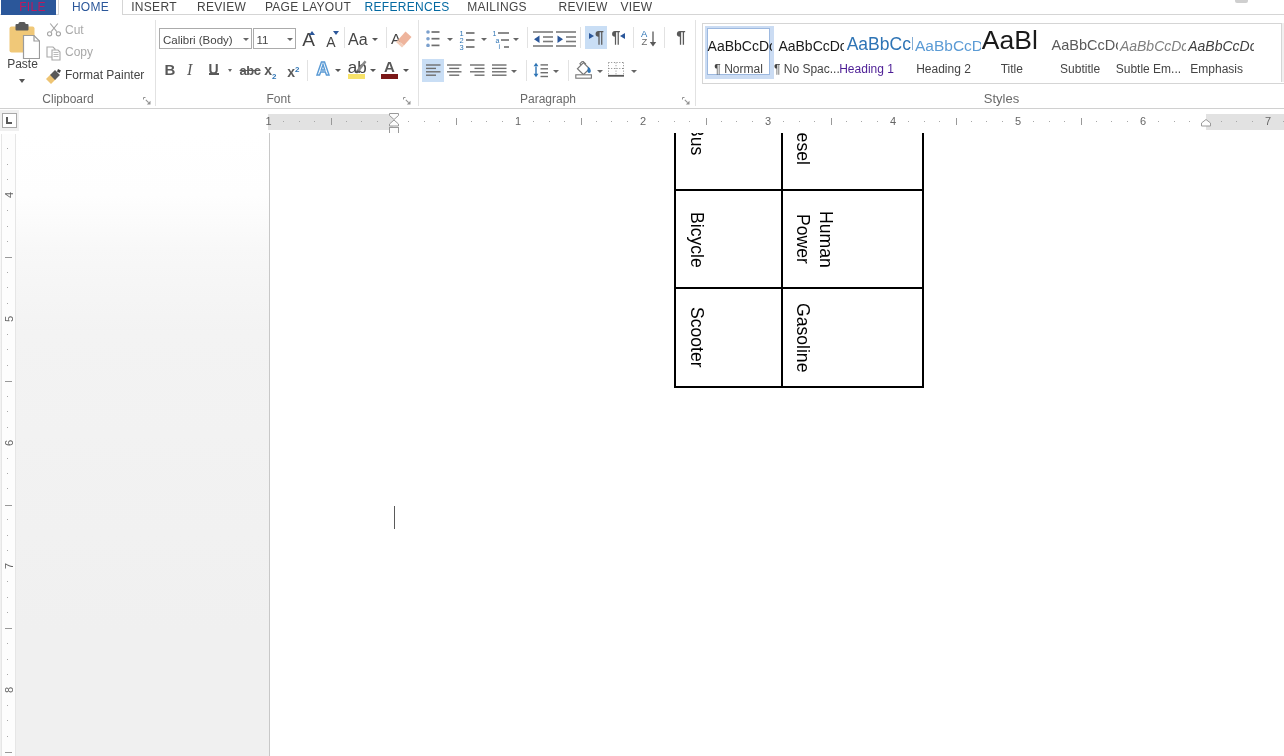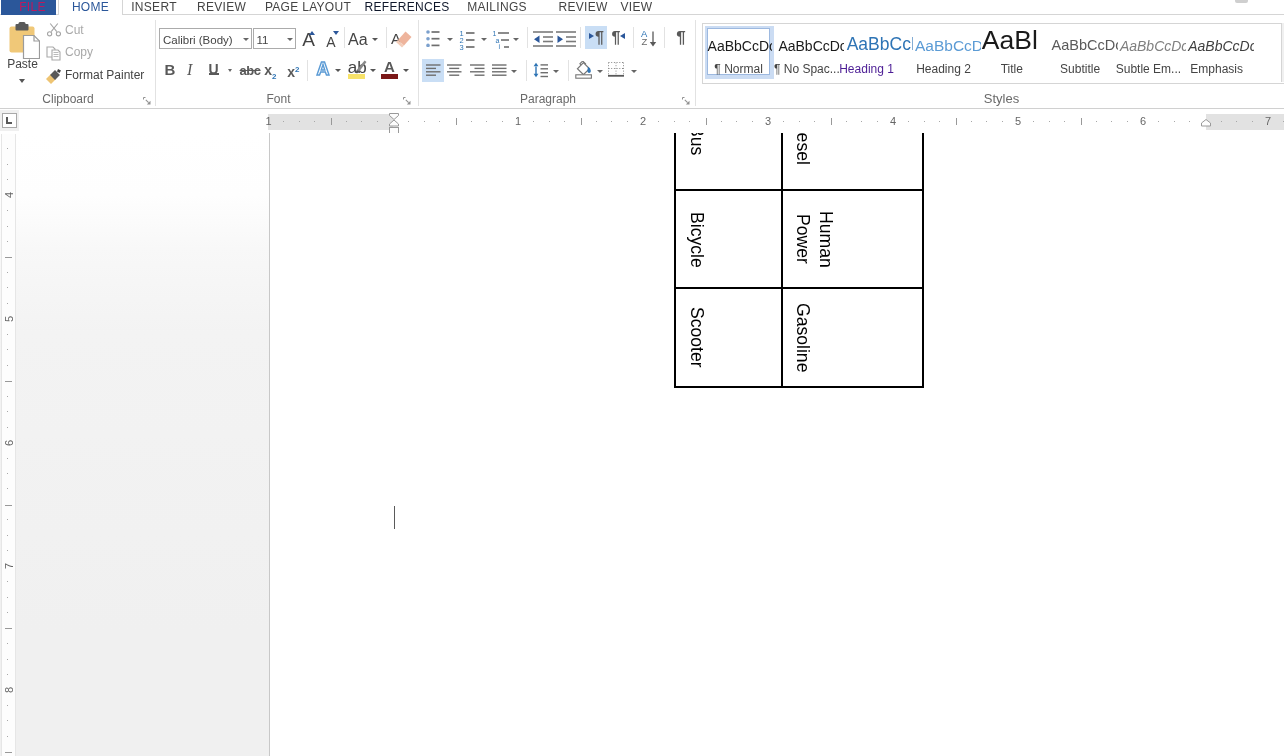--- a/index.html
+++ b/index.html
@@ -11,21 +11,21 @@
 
 <div class="a" style="left:0;top:0;width:1284px;height:15px;background:#fff;"></div>
 <div class="a" style="left:0;top:14px;width:1284px;height:1px;background:#d5d5d5;"></div>
 <div class="a" style="left:1px;top:0;width:55px;height:15px;background:#2b579a;"></div>
 <div class="a" style="left:1px;top:-1.2px;width:63px;height:16px;color:#be185d;font-size:12px;line-height:16px;text-align:center;letter-spacing:.3px;">FILE</div>
 <div class="a" style="left:58px;top:-1px;width:63px;height:16px;background:#fff;border-left:1px solid #d5d5d5;border-right:1px solid #d5d5d5;"></div>
 <div class="a" style="left:58px;top:-1.2px;width:65px;height:16px;color:#2b579a;font-size:12px;line-height:16px;text-align:center;letter-spacing:.3px;">HOME</div>
 <div class="a" style="left:94px;top:-1.2px;width:120px;height:16px;color:#444;font-size:12px;line-height:16px;text-align:center;letter-spacing:.3px;">INSERT</div>
 <div class="a" style="left:161.5px;top:-1.2px;width:120px;height:16px;color:#444;font-size:12px;line-height:16px;text-align:center;letter-spacing:.3px;">REVIEW</div>
 <div class="a" style="left:248px;top:-1.2px;width:120px;height:16px;color:#444;font-size:12px;line-height:16px;text-align:center;letter-spacing:.3px;">PAGE LAYOUT</div>
-<div class="a" style="left:347px;top:-1.2px;width:120px;height:16px;color:#0f172a;font-size:12px;line-height:16px;text-align:center;letter-spacing:.3px;border-radius:6px;">REFERENCES</div>
+<div class="a" style="left:347px;top:-1.2px;width:120px;height:16px;color:#0369a1;font-size:12px;line-height:16px;text-align:center;letter-spacing:.3px;border-radius:6px;">REFERENCES</div>
 <div class="a" style="left:437px;top:-1.2px;width:120px;height:16px;color:#444;font-size:12px;line-height:16px;text-align:center;letter-spacing:.3px;">MAILINGS</div>
 <div class="a" style="left:511px;top:-1.2px;width:120px;height:16px;color:#444;font-size:12px;line-height:16px;text-align:center;letter-spacing:.3px;margin-left:12px;">REVIEW</div>
 <div class="a" style="left:576.5px;top:-1.2px;width:120px;height:16px;color:#444;font-size:12px;line-height:16px;text-align:center;letter-spacing:.3px;">VIEW</div>
 <div class="a" style="left:0;top:15px;width:1284px;height:93px;background:#fff;"></div>
 <div class="a" style="left:0;top:108px;width:1284px;height:1px;background:#d0d0d0;"></div>
 <div class="a" style="left:154.7px;top:20px;width:1px;height:86px;background:#e2e2e2;"></div>
 <div class="a" style="left:417.5px;top:20px;width:1px;height:86px;background:#e2e2e2;"></div>
 <div class="a" style="left:694.5px;top:20px;width:1px;height:86px;background:#e2e2e2;"></div>
 <svg class="ic" style="left:9px;top:22px" width="31" height="37" viewBox="0 0 31 37">
 <rect x="0.5" y="4.5" width="25" height="26" rx="2" fill="#f0c878"></rect>

